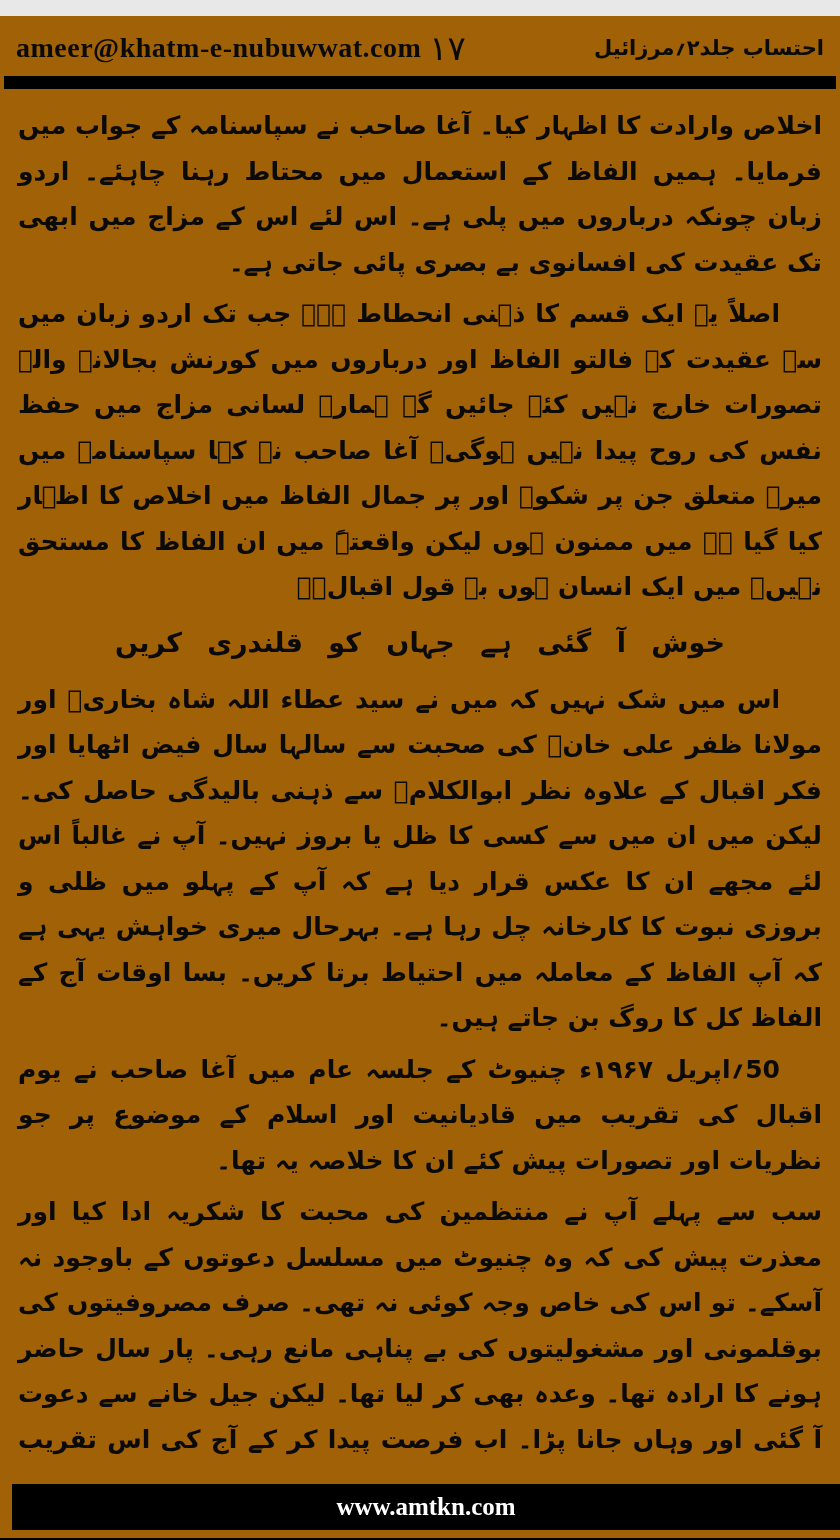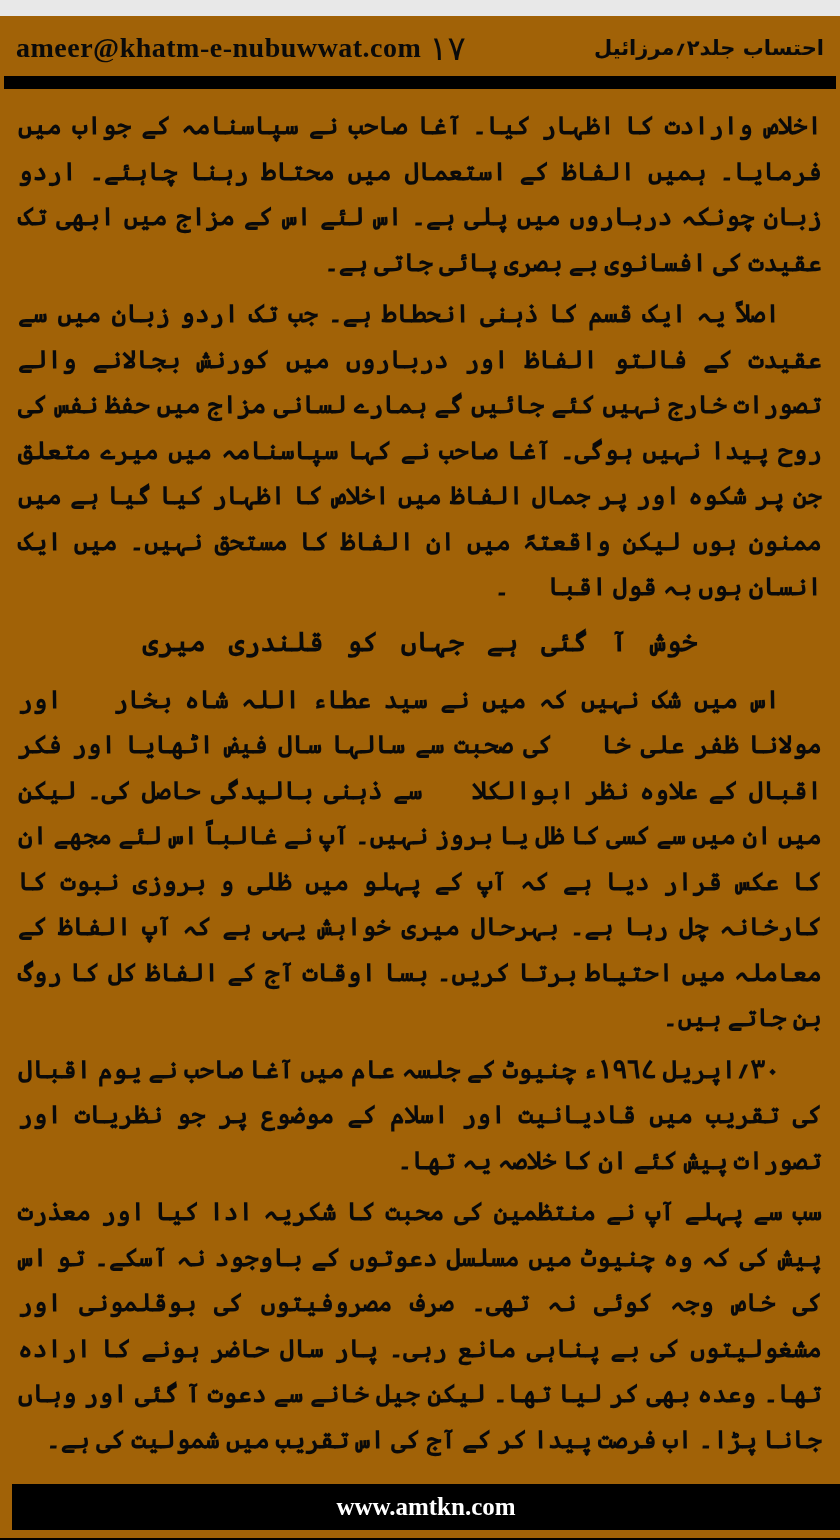--- a/index.html
+++ b/index.html
@@ -46,21 +46,20 @@
   .content {
     direction: rtl;
     text-align: justify;
     text-align-last: right;
     padding: 14px 18px 0 18px;
     font-size: 25px;
     font-weight: 600;
     line-height: 1.82;
     height: 1360px;
     overflow: hidden;
-    font-family: Liberation Serif, serif;
   }
   .content p { margin: 0 0 6px 0; }
   .content p.indent { text-indent: 42px; }
   .verse {
     text-align: center !important;
     text-align-last: center !important;
     font-weight: bold;
     font-size: 27px;
     word-spacing: 16px;
     margin: 8px 0 10px 0 !important;
@@ -102,25 +101,25 @@
     <span class="title">احتساب جلد۲؍مرزائیل</span>
   </div>
 
   <div class="top-bar"></div>
 
   <div class="content">
     <p>اخلاص وارادت کا اظہار کیا۔ آغا صاحب نے سپاسنامہ کے جواب میں فرمایا۔ ہمیں الفاظ کے استعمال میں محتاط رہنا چاہئے۔ اردو زبان چونکہ درباروں میں پلی ہے۔ اس لئے اس کے مزاج میں ابھی تک عقیدت کی افسانوی بے بصری پائی جاتی ہے۔</p>
 
     <p class="indent">اصلاً یہ ایک قسم کا ذہنی انحطاط ہے۔ جب تک اردو زبان میں سے عقیدت کے فالتو الفاظ اور درباروں میں کورنش بجالانے والے تصورات خارج نہیں کئے جائیں گے ہمارے لسانی مزاج میں حفظ نفس کی روح پیدا نہیں ہوگی۔ آغا صاحب نے کہا سپاسنامہ میں میرے متعلق جن پر شکوہ اور پر جمال الفاظ میں اخلاص کا اظہار کیا گیا ہے میں ممنون ہوں لیکن واقعتہً میں ان الفاظ کا مستحق نہیں۔ میں ایک انسان ہوں بہ قول اقبالؔ۔</p>
 
-    <p class="verse">خوش آ گئی ہے جہاں کو قلندری میری</p>
+    <p class="verse">خوش آ گئی ہے جہاں کو قلندری کریں</p>
 
     <p class="indent">اس میں شک نہیں کہ میں نے سید عطاء اللہ شاہ بخاریؒ اور مولانا ظفر علی خانؒ کی صحبت سے سالہا سال فیض اٹھایا اور فکر اقبال کے علاوہ نظر ابوالکلامؒ سے ذہنی بالیدگی حاصل کی۔ لیکن میں ان میں سے کسی کا ظل یا بروز نہیں۔ آپ نے غالباً اس لئے مجھے ان کا عکس قرار دیا ہے کہ آپ کے پہلو میں ظلی و بروزی نبوت کا کارخانہ چل رہا ہے۔ بہرحال میری خواہش یہی ہے کہ آپ الفاظ کے معاملہ میں احتیاط برتا کریں۔ بسا اوقات آج کے الفاظ کل کا روگ بن جاتے ہیں۔</p>
 
-    <p class="indent">۳۰؍اپریل ۱۹۶۷ء چنیوٹ کے جلسہ عام میں آغا صاحب نے یوم اقبال کی تقریب میں قادیانیت اور اسلام کے موضوع پر جو نظریات اور تصورات پیش کئے ان کا خلاصہ یہ تھا۔</p>
+    <p class="indent">50؍اپریل ۱۹۶۷ء چنیوٹ کے جلسہ عام میں آغا صاحب نے یوم اقبال کی تقریب میں قادیانیت اور اسلام کے موضوع پر جو نظریات اور تصورات پیش کئے ان کا خلاصہ یہ تھا۔</p>
 
     <p>سب سے پہلے آپ نے منتظمین کی محبت کا شکریہ ادا کیا اور معذرت پیش کی کہ وہ چنیوٹ میں مسلسل دعوتوں کے باوجود نہ آسکے۔ تو اس کی خاص وجہ کوئی نہ تھی۔ صرف مصروفیتوں کی بوقلمونی اور مشغولیتوں کی بے پناہی مانع رہی۔ پار سال حاضر ہونے کا ارادہ تھا۔ وعدہ بھی کر لیا تھا۔ لیکن جیل خانے سے دعوت آ گئی اور وہاں جانا پڑا۔ اب فرصت پیدا کر کے آج کی اس تقریب میں شمولیت کی ہے۔</p>
 
   </div>
 
   <div class="footer-links-bar">
     <span class="flink">www.amtkn.com</span>
   </div>
 
   <div class="bottom-edge-bar"></div>

